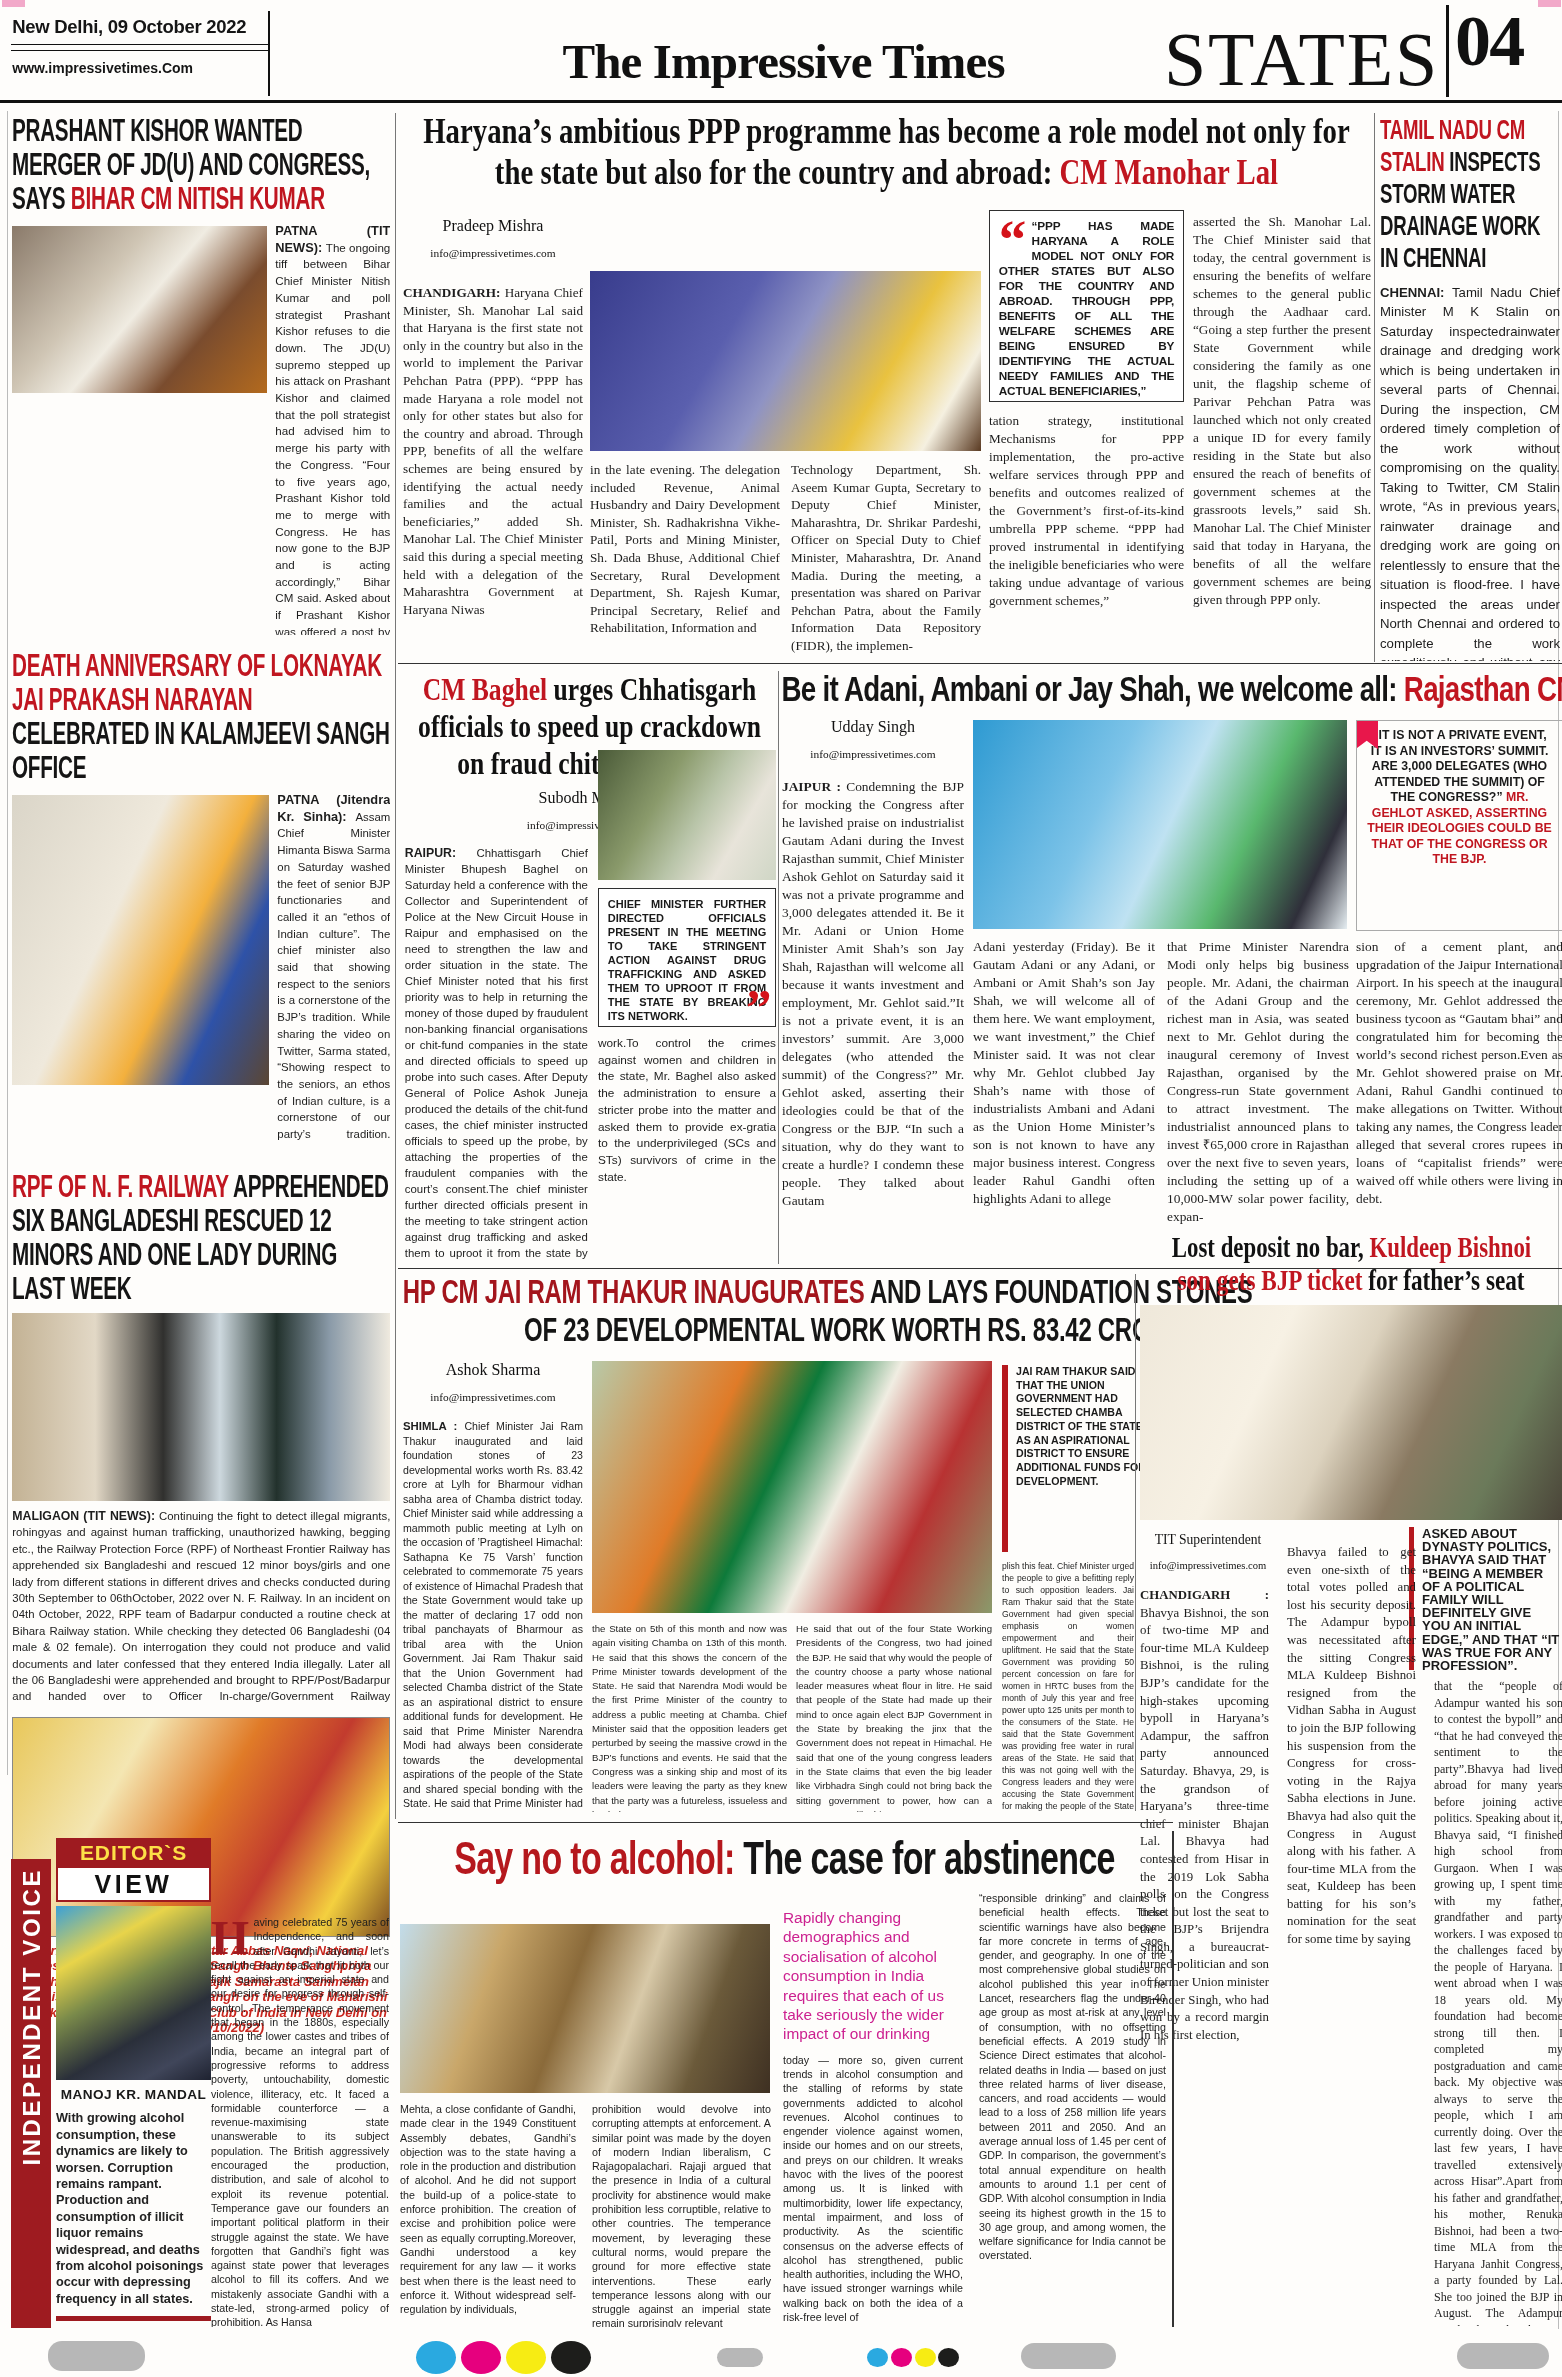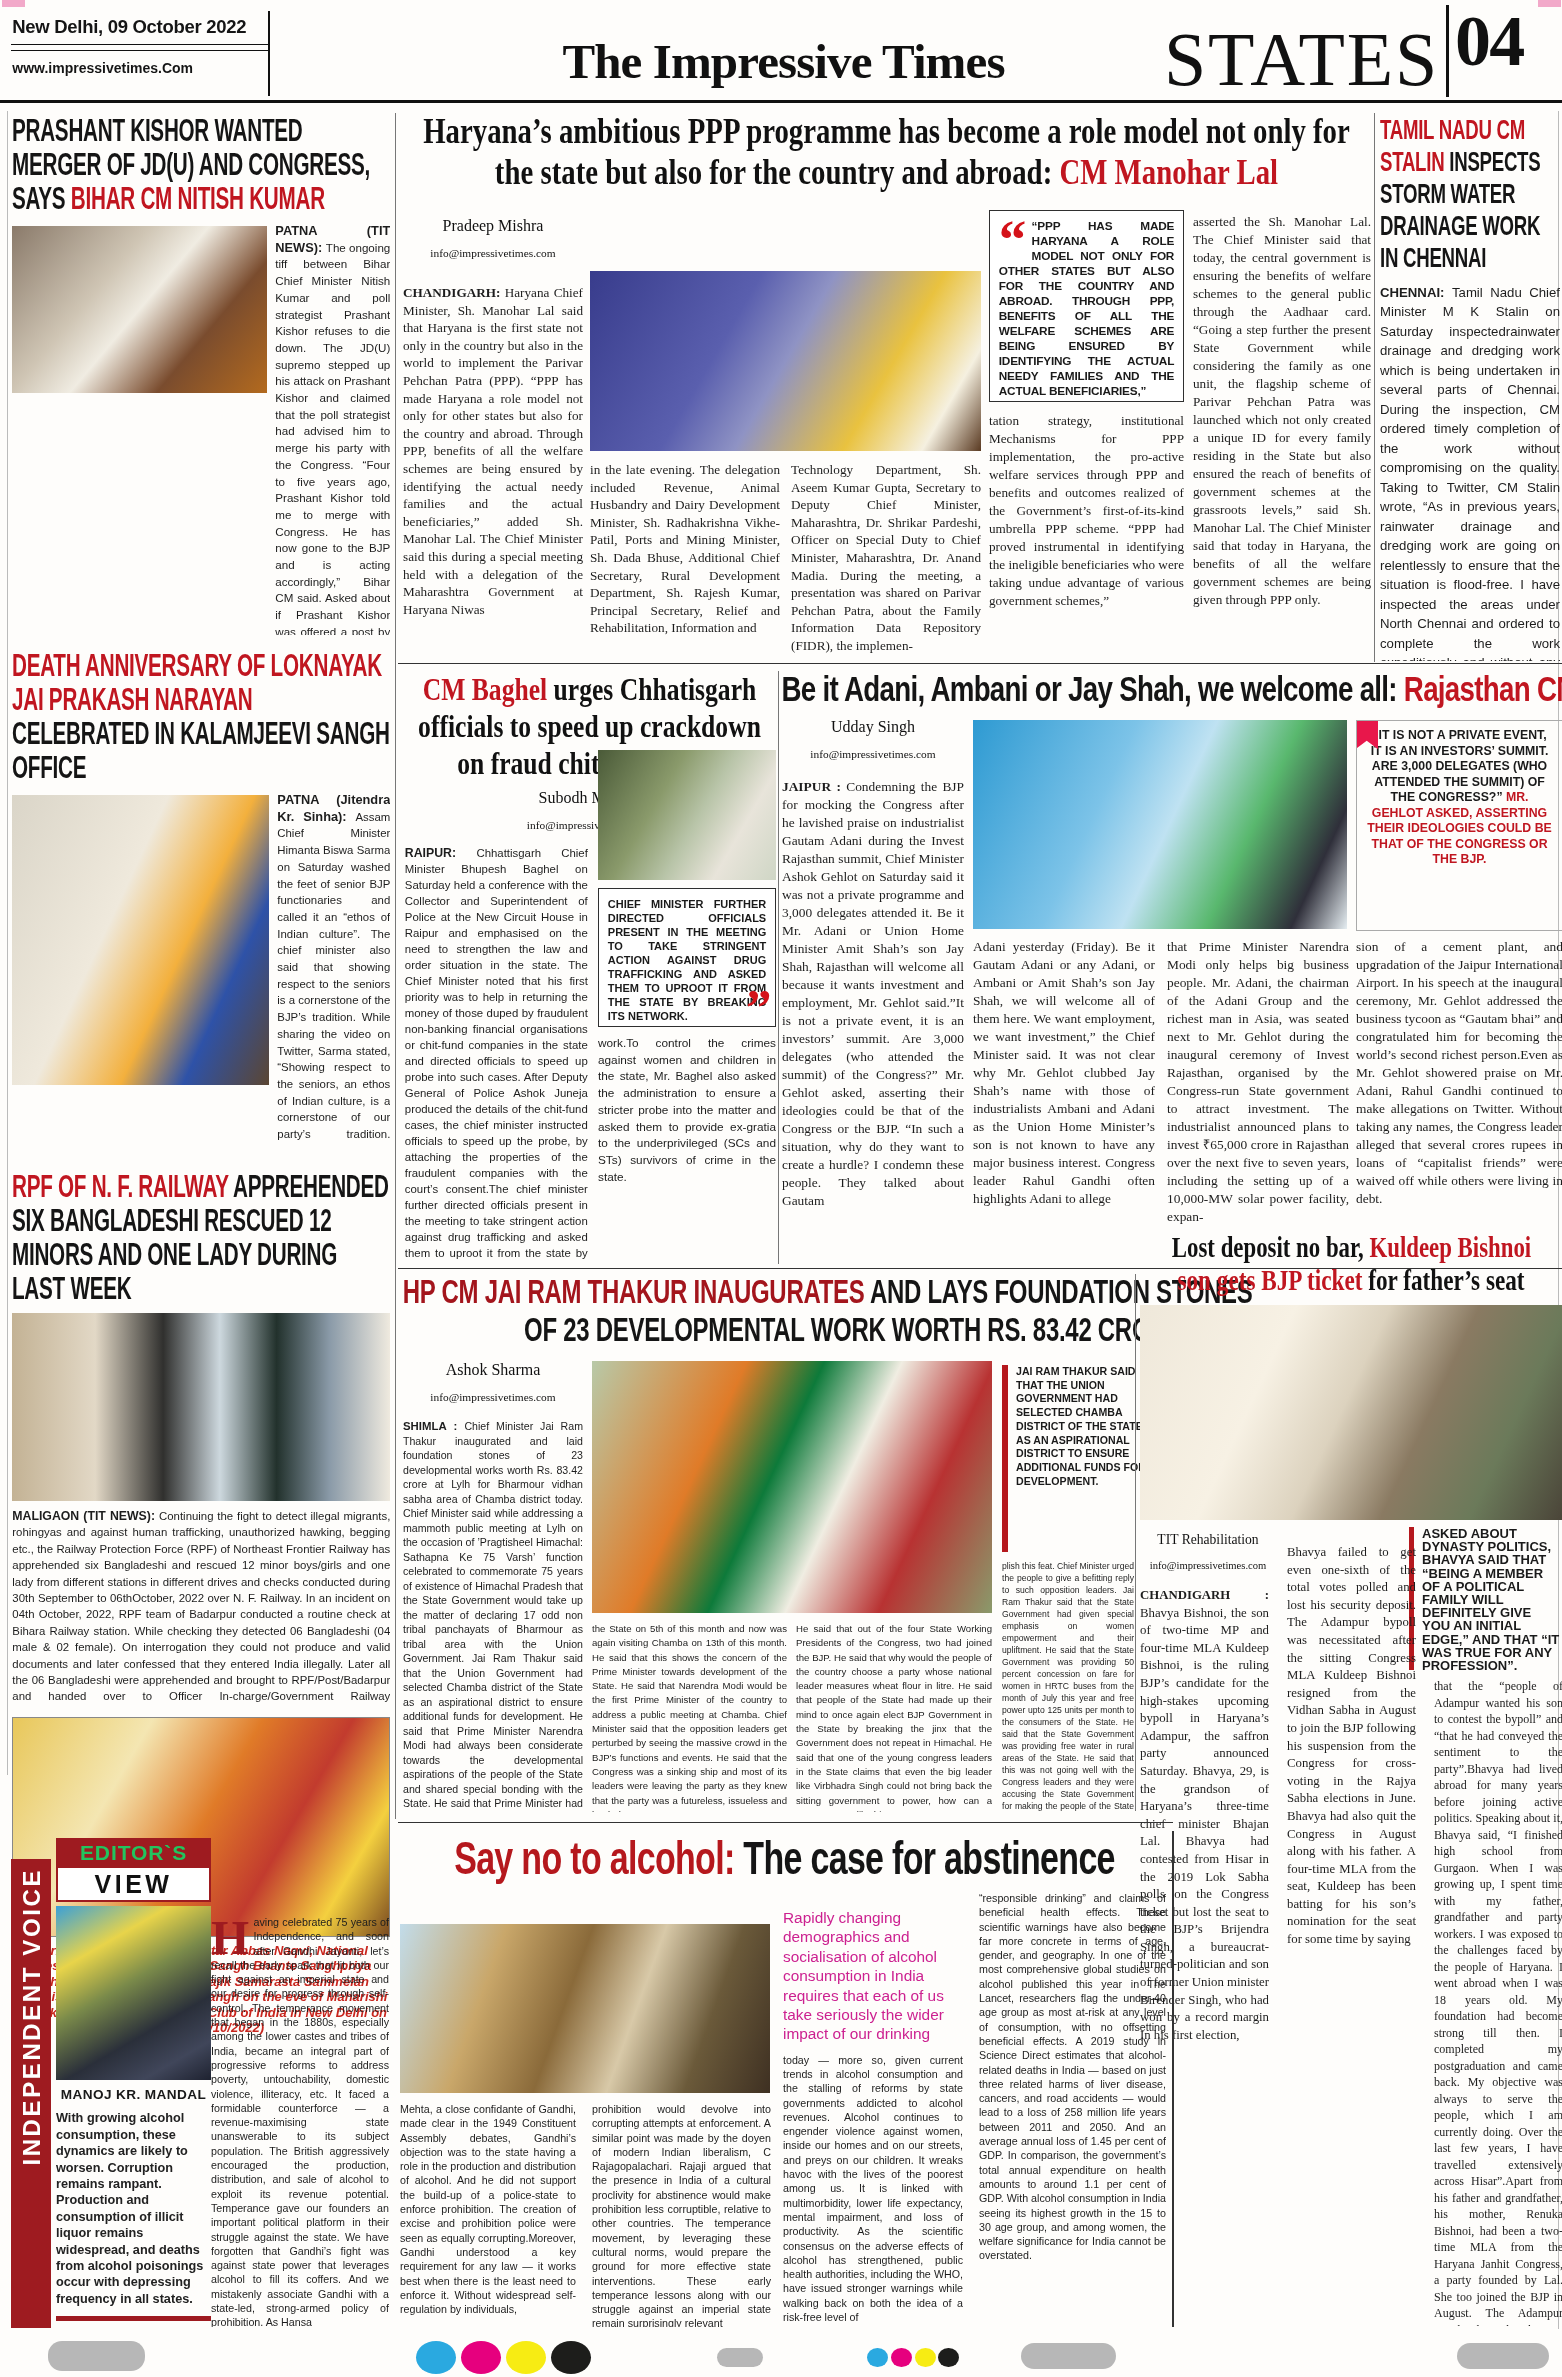--- a/index.html
+++ b/index.html
@@ -167,39 +167,39 @@
     <p class="abs body-sans" style="left:599px;top:287px;width:132px;height:252px;margin:0;font-size:8.6px;line-height:12px;">plish this feat. Chief Minister urged the people to give a befitting reply to such opposition leaders. Jai Ram Thakur said that the State Government had given special emphasis on women empowerment and their upliftment. He said that the State Government was providing 50 percent concession on fare for women in HRTC buses from the month of July this year and free power upto 125 units per month to the consumers of the State. He said that the State Government was providing free water in rural areas of the State. He said that this was not going well with the Congress leaders and they were accusing the State Government for making the people of the State habitual of freebies.</p>
   </div>
 
   <div class="rule-v" style="left:1135px;top:1274px;height:537px;"></div>
 
   <div class="abs" style="left:1140px;top:1231px;width:423px;height:1097px;">
     <h2 class="hl-serif cfit nowrap" style="margin:0 0 0 -57px;font-size:29px;line-height:33px;width:537px;transform:scaleX(0.787);text-align:center;"><span>Lost deposit no bar, </span><span class="red">Kuldeep Bishnoi</span></h2>
     <h2 class="hl-serif cfit nowrap" style="margin:0 0 0 -53px;font-size:29px;line-height:33px;width:528px;transform:scaleX(0.8);text-align:center;"><span class="red">son gets BJP ticket </span><span>for father’s seat</span></h2>
     <div class="abs photo" style="left:0;top:74px;width:423px;height:215px;background-image:linear-gradient(115deg,#efe8da,#f7f1e4 30%,#dcd2be 48%,#8a7a62 65%,#6b7a5a 82%,#4a4438);"></div>
     <div class="abs byline" style="left:0;top:301px;width:136px;">
-      <span class="nm" style="font-size:13.6px;">TIT Rehabilitation</span>
+      <span class="nm" style="font-size:13.6px;">TIT Superintendent</span>
       <span class="em" style="font-size:10.6px;">info@impressivetimes.com</span>
     </div>
     <div class="abs redbar-quote" style="left:269px;top:296px;width:153px;height:143px;border-left-width:5.3px;">
       <div class="qtxt" style="font-size:13px;line-height:13.2px;text-align:left;">ASKED ABOUT DYNASTY POLITICS, BHAVYA SAID THAT “BEING A MEMBER OF A POLITICAL FAMILY WILL DEFINITELY GIVE YOU AN INITIAL EDGE,” AND THAT “IT WAS TRUE FOR ANY PROFESSION”.</div>
     </div>
     <p class="abs body-serif" style="left:0;top:356px;width:129px;height:739px;margin:0;font-size:12.8px;line-height:17.6px;"><span class="dl" style="font-family:'Liberation Serif',serif;">CHANDIGARH :  </span><span>Bhavya Bishnoi, the son of two-time MP and four-time MLA Kuldeep Bishnoi, is the ruling BJP’s candidate for the high-stakes upcoming bypoll in Haryana’s Adampur, the saffron party announced Saturday. Bhavya, 29, is the grandson of Haryana’s three-time chief minister Bhajan Lal. Bhavya had contested from Hisar in the 2019 Lok Sabha polls on the Congress ticket but lost the seat to the BJP’s Brijendra Singh, a bureaucrat-turned-politician and son of former Union minister Birender Singh, who had won by a record margin In his first election,</span></p>
     <p class="abs body-serif" style="left:147px;top:313px;width:129px;height:782px;margin:0;font-size:12.8px;line-height:17.6px;">Bhavya failed to get even one-sixth of the total votes polled and lost his security deposit. The Adampur bypoll was necessitated after the sitting Congress MLA Kuldeep Bishnoi resigned from the Vidhan Sabha in August to join the BJP following his suspension from the Congress for cross-voting in the Rajya Sabha elections in June. Bhavya had also quit the Congress in August along with his father. A four-time MLA from the seat, Kuldeep has been batting for his son’s nomination for the seat for some time by saying</p>
     <p class="abs body-serif" style="left:294px;top:447px;width:129px;height:648px;margin:0;font-size:12px;line-height:16.5px;">that the “people of Adampur wanted his son to contest the bypoll” and “that he had conveyed the sentiment to the party”.Bhavya had lived abroad for many years before joining active politics. Speaking about it, Bhavya said, “I finished high school from Gurgaon. When I was growing up, I spent time with my father, grandfather and party workers. I was exposed to the challenges faced by the people of Haryana. I went abroad when I was 18 years old. My foundation had become strong till then. I completed my postgraduation and came back. My objective was always to serve the people, which I am currently doing. Over the last few years, I have travelled extensively across Hisar”.Apart from his father and grandfather, his mother, Renuka Bishnoi, had been a two-time MLA from the Haryana Janhit Congress, a party founded by Lal. She too joined the BJP in August. The Adampur area has been their bastion with members of their family representing the seat for over five decades.</p>
   </div>
 
   <div class="rule-h" style="left:398px;top:1822px;width:775px;"></div>
   <div class="rule-v" style="left:1172px;top:1831px;height:496px;background:#333;width:1.8px;"></div>
 
   <div class="abs" style="left:10.6px;top:1859px;width:40px;height:469px;background:#9e1b20;">
     <span style="position:absolute;left:7px;top:8.8px;writing-mode:vertical-rl;transform:rotate(180deg);color:#fff;font-weight:bold;font-size:24px;letter-spacing:2.6px;font-family:'Liberation Sans',sans-serif;white-space:nowrap;">INDEPENDENT VOICE</span>
   </div>
   <div class="abs" style="left:56px;top:1838px;width:155px;">
-    <div style="background:#9e1b20;color:#22c55e;text-align:center;font-weight:bold;font-size:21px;line-height:30px;letter-spacing:0.9px;font-family:'Liberation Sans',sans-serif;">EDITOR`S</div>
+    <div style="background:#9e1b20;color:#fde047;text-align:center;font-weight:bold;font-size:21px;line-height:30px;letter-spacing:0.9px;font-family:'Liberation Sans',sans-serif;">EDITOR`S</div>
     <div style="background:#fff;color:#111;text-align:center;font-weight:bold;font-size:25px;line-height:32px;letter-spacing:3.5px;border:2.6px solid #9e1b20;border-top:none;font-family:'Liberation Sans',sans-serif;">VIEW</div>
     <div class="photo" style="width:155px;height:174px;margin-top:3.5px;background-image:linear-gradient(150deg,#3aa0d8,#e8d44a 25%,#7a8a4a 45%,#2a2f3a 68%,#40465a 85%,#1e2230);"></div>
     <div style="margin-top:7px;text-align:center;font-weight:bold;font-size:13.6px;letter-spacing:0.4px;font-family:'Liberation Sans',sans-serif;">MANOJ KR. MANDAL</div>
     <p class="body-sans" style="margin:8.8px 0 0 0;font-weight:bold;font-size:12.7px;line-height:16.4px;text-align:left;color:#222;">With growing alcohol consumption, these dynamics are likely to worsen. Corruption remains rampant. Production and consumption of illicit liquor remains widespread, and deaths from alcohol poisonings occur with depressing frequency in all states.</p>
     <div style="margin-top:8.8px;height:5.3px;background:#9e1b20;"></div>
   </div>
 
   <div class="abs" style="left:398px;top:1833px;width:773px;">
     <h1 class="hl-sans cfit nowrap" style="margin:0 0 0 -137px;font-size:46px;line-height:51px;width:1047px;transform:scaleX(0.738);text-align:center;letter-spacing:-0.9px;"><span class="red" style="color:#b5181d;">Say no to alcohol: </span><span>The case for abstinence</span></h1>
   </div>

